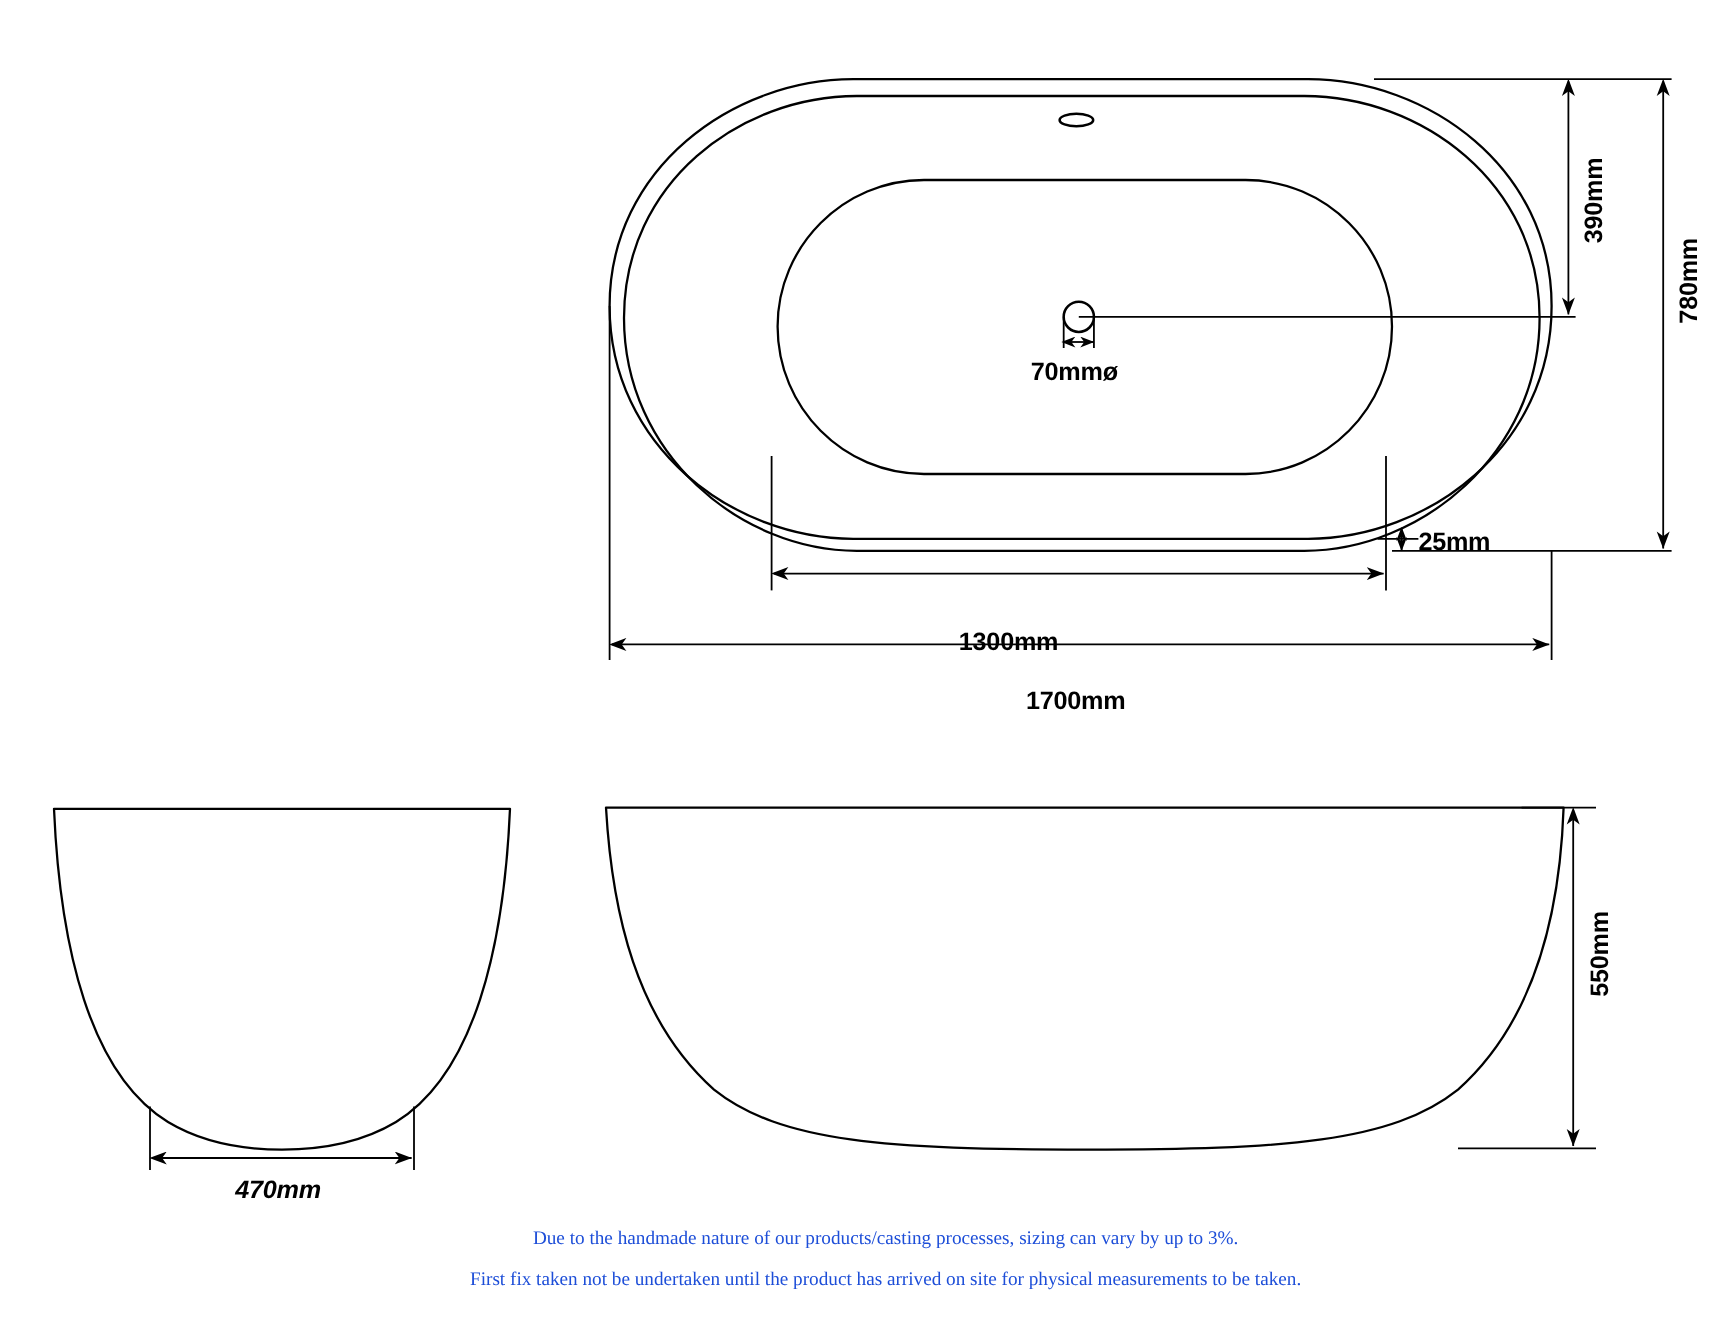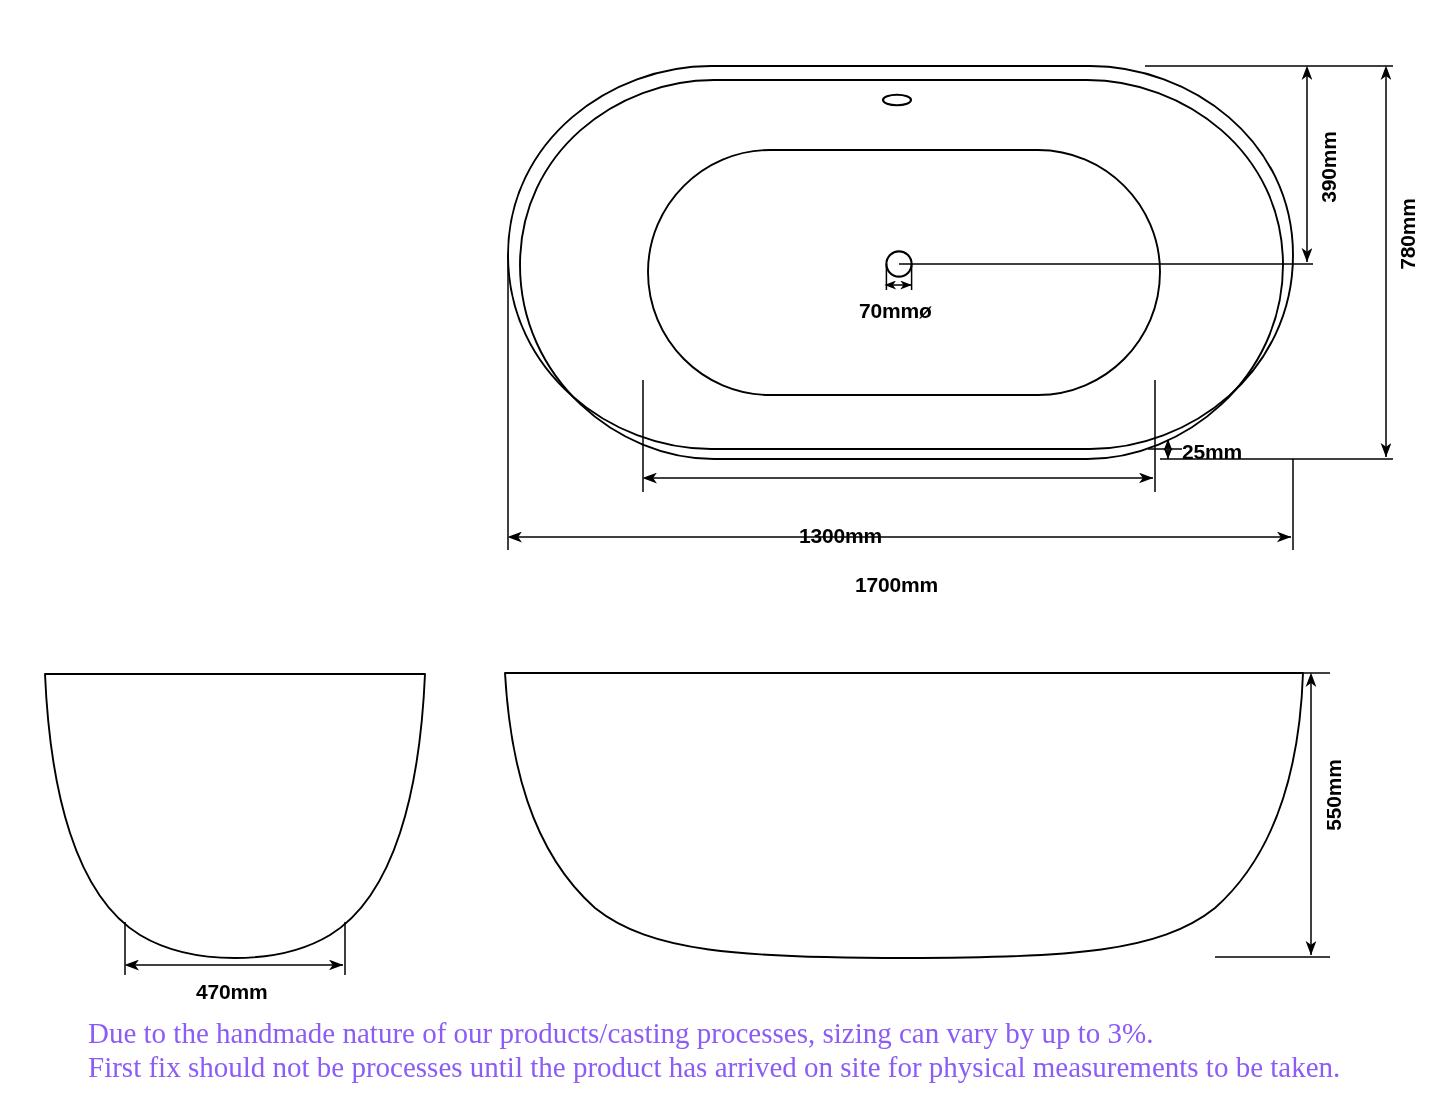--- a/index.html
+++ b/index.html
@@ -39,24 +39,25 @@
     transform: rotate(-90deg);
   }
   .note-block {
     position: absolute;
     left: 88px;
     top: 1016px;
     width: 1300px;
   }
   .note-line {
     font-family: "Liberation Serif", serif;
-    font-size: 29px;
-    color: #8b5cf6;
+    font-size: 16px;
+    color: #1d4ed8;
     line-height: 34px;
     white-space: nowrap;
+    text-align: center;
   }
 </style>
 </head>
 <body>
 
 <div id="sheet">
 
   <svg id="drawing" viewBox="0 0 1440 1100">
     <defs>
       <marker id="arrHead" markerWidth="11" markerHeight="11" refX="9.4" refY="3.6" orient="auto" markerUnits="strokeWidth">
@@ -168,22 +169,22 @@
   <div class="dim-label vert" style="left: 1360px; top: 222px; width: 96px; text-align: center;">780mm</div>
 
   <div class="dim-label" style="left: 1182px; top: 440px;">25mm</div>
 
   <div class="dim-label" style="left: 799px; top: 484px; margin-top: 40px;">1300mm</div>
 
   <div class="dim-label" style="left: 855px; top: 573px;">1700mm</div>
 
   <div class="dim-label" style="left: 859px; top: 299px;">70mmø</div>
 
-  <div class="dim-label" style="left: 196px; top: 980px;">470mm</div>
+  <div class="dim-label" style="left: 196px; top: 980px; font-style: italic;">470mm</div>
 
   <div class="dim-label vert" style="left: 1286px; top: 783px; width: 96px; text-align: center;">550mm</div>
 
   <div class="note-block">
     <div class="note-line">Due to the handmade nature of our products/casting processes, sizing can vary by up to 3%.</div>
-    <div class="note-line">First fix should not be processes until the product has arrived on site for physical measurements to be taken.</div>
+    <div class="note-line">First fix taken not be undertaken until the product has arrived on site for physical measurements to be taken.</div>
   </div>
 
 </div>
 
 </body></html>

